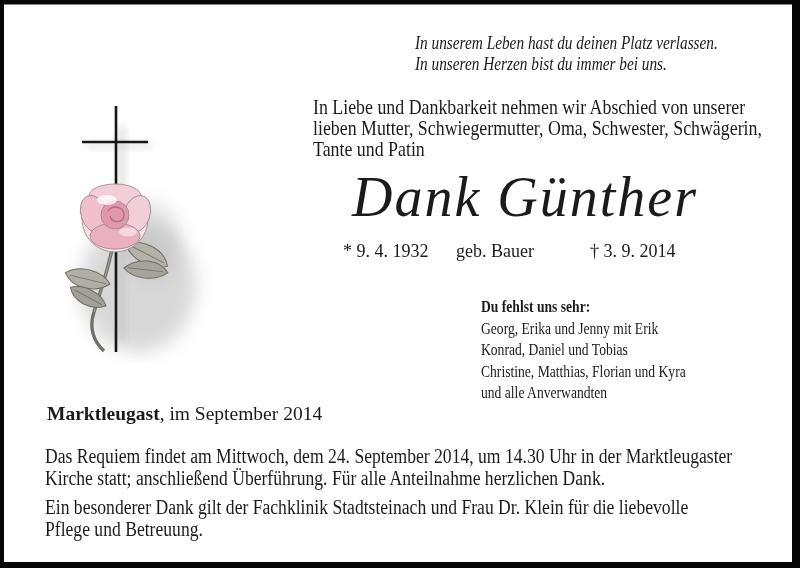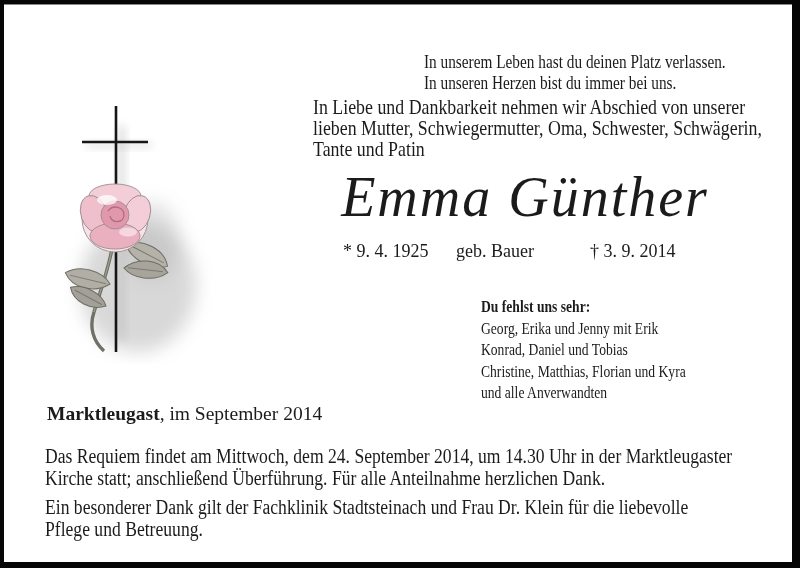--- a/index.html
+++ b/index.html
@@ -9,21 +9,21 @@
     font-family:"Liberation Serif", serif;
     color:#1b1b1b;
   }
   .sheet{
     position:absolute;left:4px;top:4px;width:788px;height:557px;
     background:#ffffff;border-top:1px solid #8a8a8a;
   }
   .abs{position:absolute;}
   .squeeze{transform:scaleX(0.85);transform-origin:0 0;white-space:nowrap;}
   .quote{
-    left:415px;top:52px;font-size:18px;line-height:20.5px;margin-left:9px;
+    left:415px;top:33px;font-size:18px;font-style:italic;line-height:20.5px;
   }
   .intro{
     left:313px;top:97px;font-size:21px;line-height:20.8px;
   }
   .name{
     left:295px;top:168px;width:460px;text-align:center;
     font-size:56px;font-style:italic;letter-spacing:2px;line-height:58px;
     white-space:nowrap;
   }
   .date{top:241px;font-size:18px;white-space:nowrap;}
@@ -112,23 +112,23 @@
     <ellipse cx="76" cy="136" rx="9" ry="4.5" fill="#ffffff" opacity="0.5" stroke="none"></ellipse>
   </g>
 </svg>
 
 <div class="abs intro">
   <div class="squeeze">In Liebe und Dankbarkeit nehmen wir Abschied von unserer</div>
   <div class="squeeze">lieben Mutter, Schwiegermutter, Oma, Schwester, Schwägerin,</div>
   <div class="squeeze">Tante und Patin</div>
 </div>
 
-<div class="abs name">Emma Günther</div>
+<div class="abs name">Dank Günther</div>
 
-<span class="abs date date-birth">* 9. 4. 1925</span>
+<span class="abs date date-birth">* 9. 4. 1932</span>
 <span class="abs date date-maiden">geb. Bauer</span>
 <span class="abs date date-death">† 3. 9. 2014</span>
 
 <div class="abs farewell">
   <div class="farewell-heading squeeze">Du fehlst uns sehr:</div>
   <div class="squeeze">Georg, Erika und Jenny mit Erik</div>
   <div class="squeeze">Konrad, Daniel und Tobias</div>
   <div class="squeeze">Christine, Matthias, Florian und Kyra</div>
   <div class="squeeze">und alle Anverwandten</div>
 </div>

